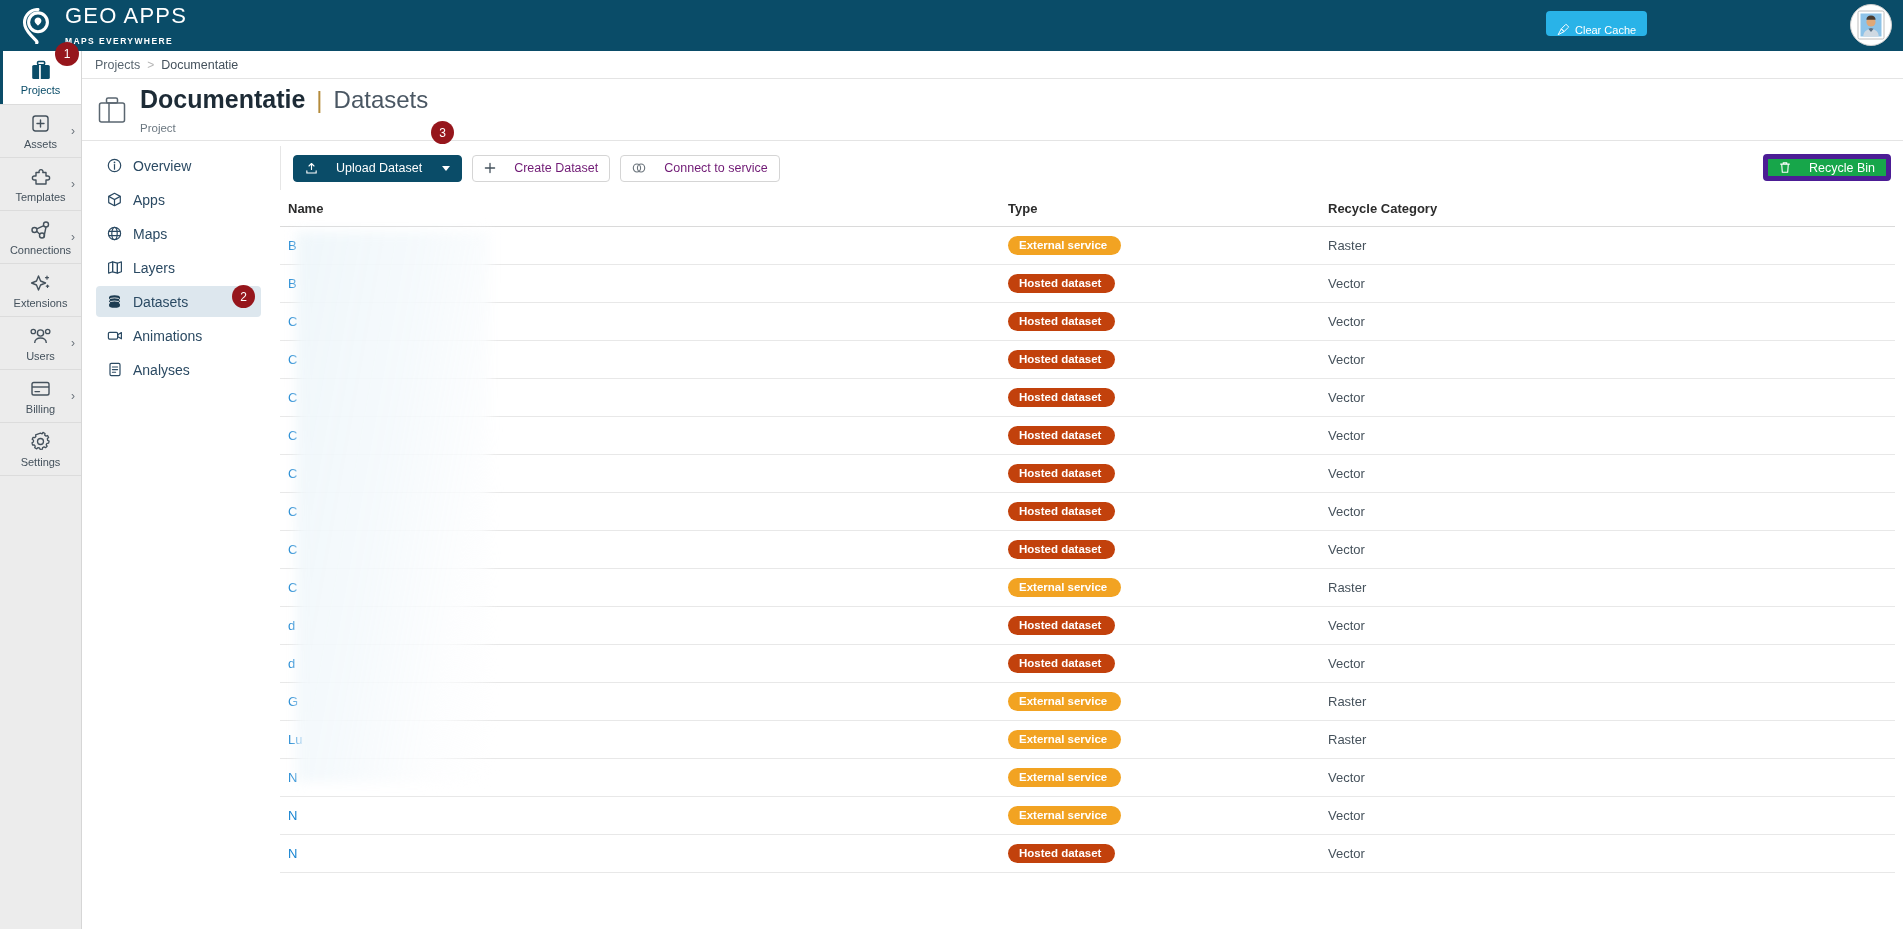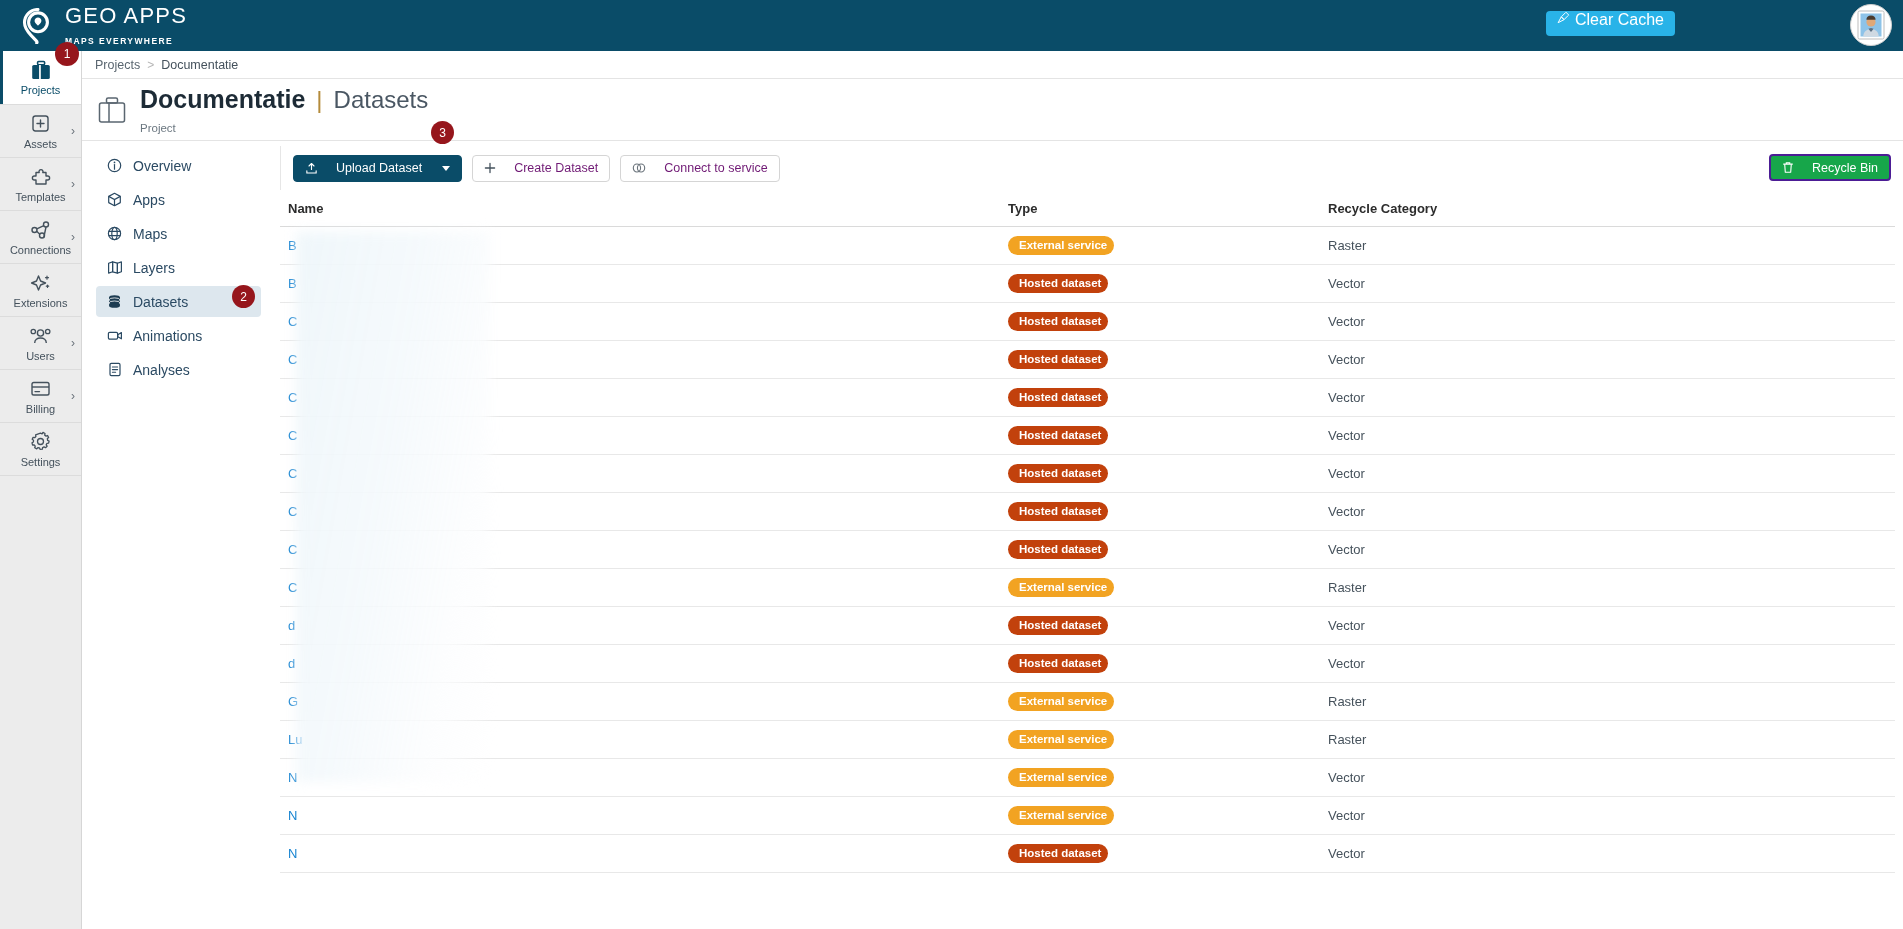--- a/index.html
+++ b/index.html
@@ -25,22 +25,22 @@
     letter-spacing: 1.2px;
   }
   .brand-sub {
     color: #ffffff; font-size: 8.5px; font-weight: bold;
     letter-spacing: 1.4px; margin-top: 10px;
   }
   .clear-cache {
     position: absolute; left: 1546px; top: 11px;
     height: 25px; padding: 0 11px;
     background: #29b3e8; border: none; border-radius: 4px;
-    color: #ffffff; font-size: 16px;
-    display: flex; align-items: flex-start; gap: 5px;
+    color: #ffffff; font-size: 11px;
+    display: flex; align-items: flex-end; gap: 5px;
     cursor: pointer;
     font-family: "Liberation Sans", sans-serif;
   }
   .avatar-wrap {
     position: absolute; left: 1850px; top: 4px;
     width: 42px; height: 42px; border-radius: 50%;
     background: #fff; border: 1px solid #cfcfcf;
     display: flex; align-items: center; justify-content: center;
     overflow: hidden; cursor: pointer;
   }
@@ -160,21 +160,21 @@
     height: 27px; border-radius: 4px;
     display: flex; align-items: center; gap: 18px;
     padding: 0 11px;
     font-size: 12.5px; cursor: pointer;
     font-family: "Liberation Sans", sans-serif;
     white-space: nowrap;
   }
   .btn-primary { background: #0a4c68; color: #ffffff; border: 1px solid #0a4c68; }
   .btn-ghost { background: #ffffff; color: #701a75; border: 1px solid #d5d5d5; margin-left: 10px; }
   .btn-green {
-    background: #17a64a; color: #ffffff; border: 2px solid #4c1d95;
+    background: #17a64a; color: #ffffff; border: 5px solid #4c1d95;
     position: absolute; right: 4px; top: 8px;
   }
   .caret { border-left: 4px solid transparent; border-right: 4px solid transparent;
            border-top: 5px solid #ffffff; margin-left: 2px; }
 
   
   .table-wrap {
     position: absolute; left: 8px; top: 50px;
     width: 1615px; height: 735px;
     overflow: hidden;
@@ -193,21 +193,21 @@
     height: 38px;
   }
   .col-name { width: 720px; }
   .col-type { width: 320px; }
   .col-geom { width: auto; }
   .name-cell { position: relative; }
   .name-text { color: #1784d1; cursor: pointer; }
   .badge {
     display: inline-block;
     border-radius: 11px;
-    padding: 3px 7px 4px 11px;
+    padding: 3px 14px 4px 11px;
     font-size: 11.5px; font-weight: bold;
     color: #ffffff;
   }
   .badge-hosted { background: #c2410c; }
   .badge-external { background: #f2a322; }
 
   .redact-overlay {
     position: absolute;
     left: 296px; top: 232px;
     width: 194px; height: 550px;

